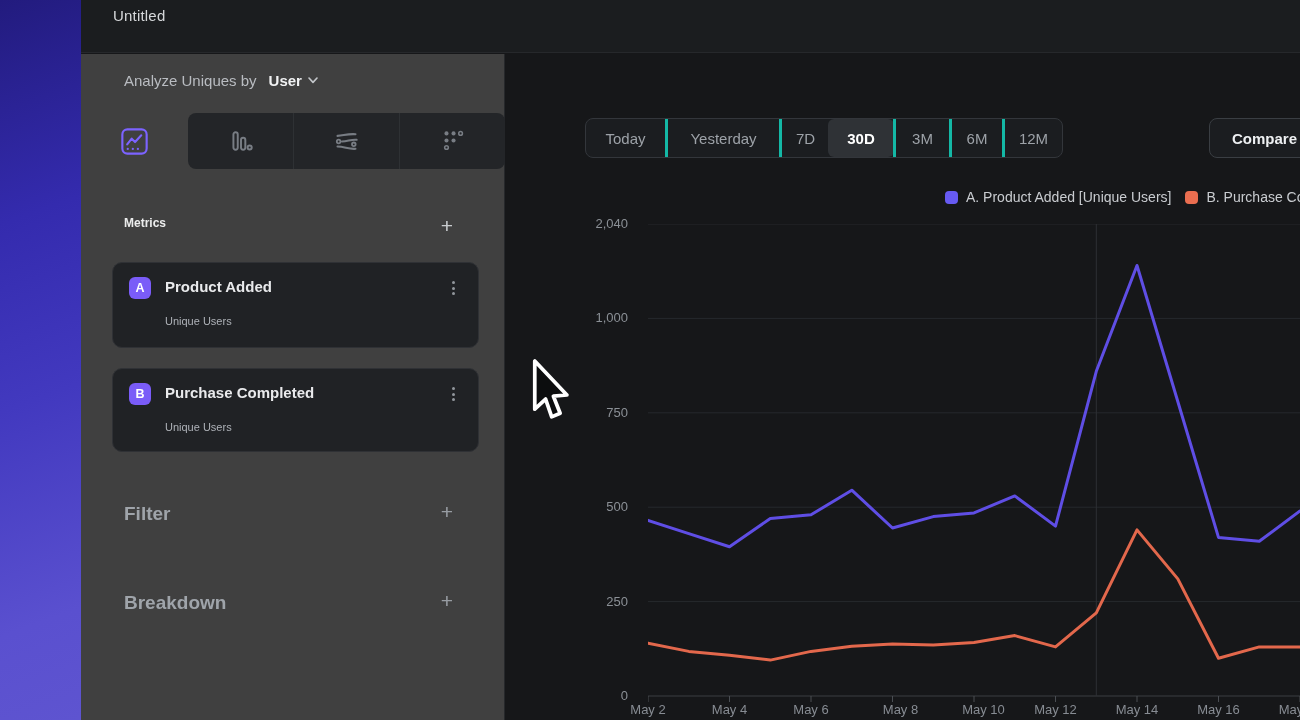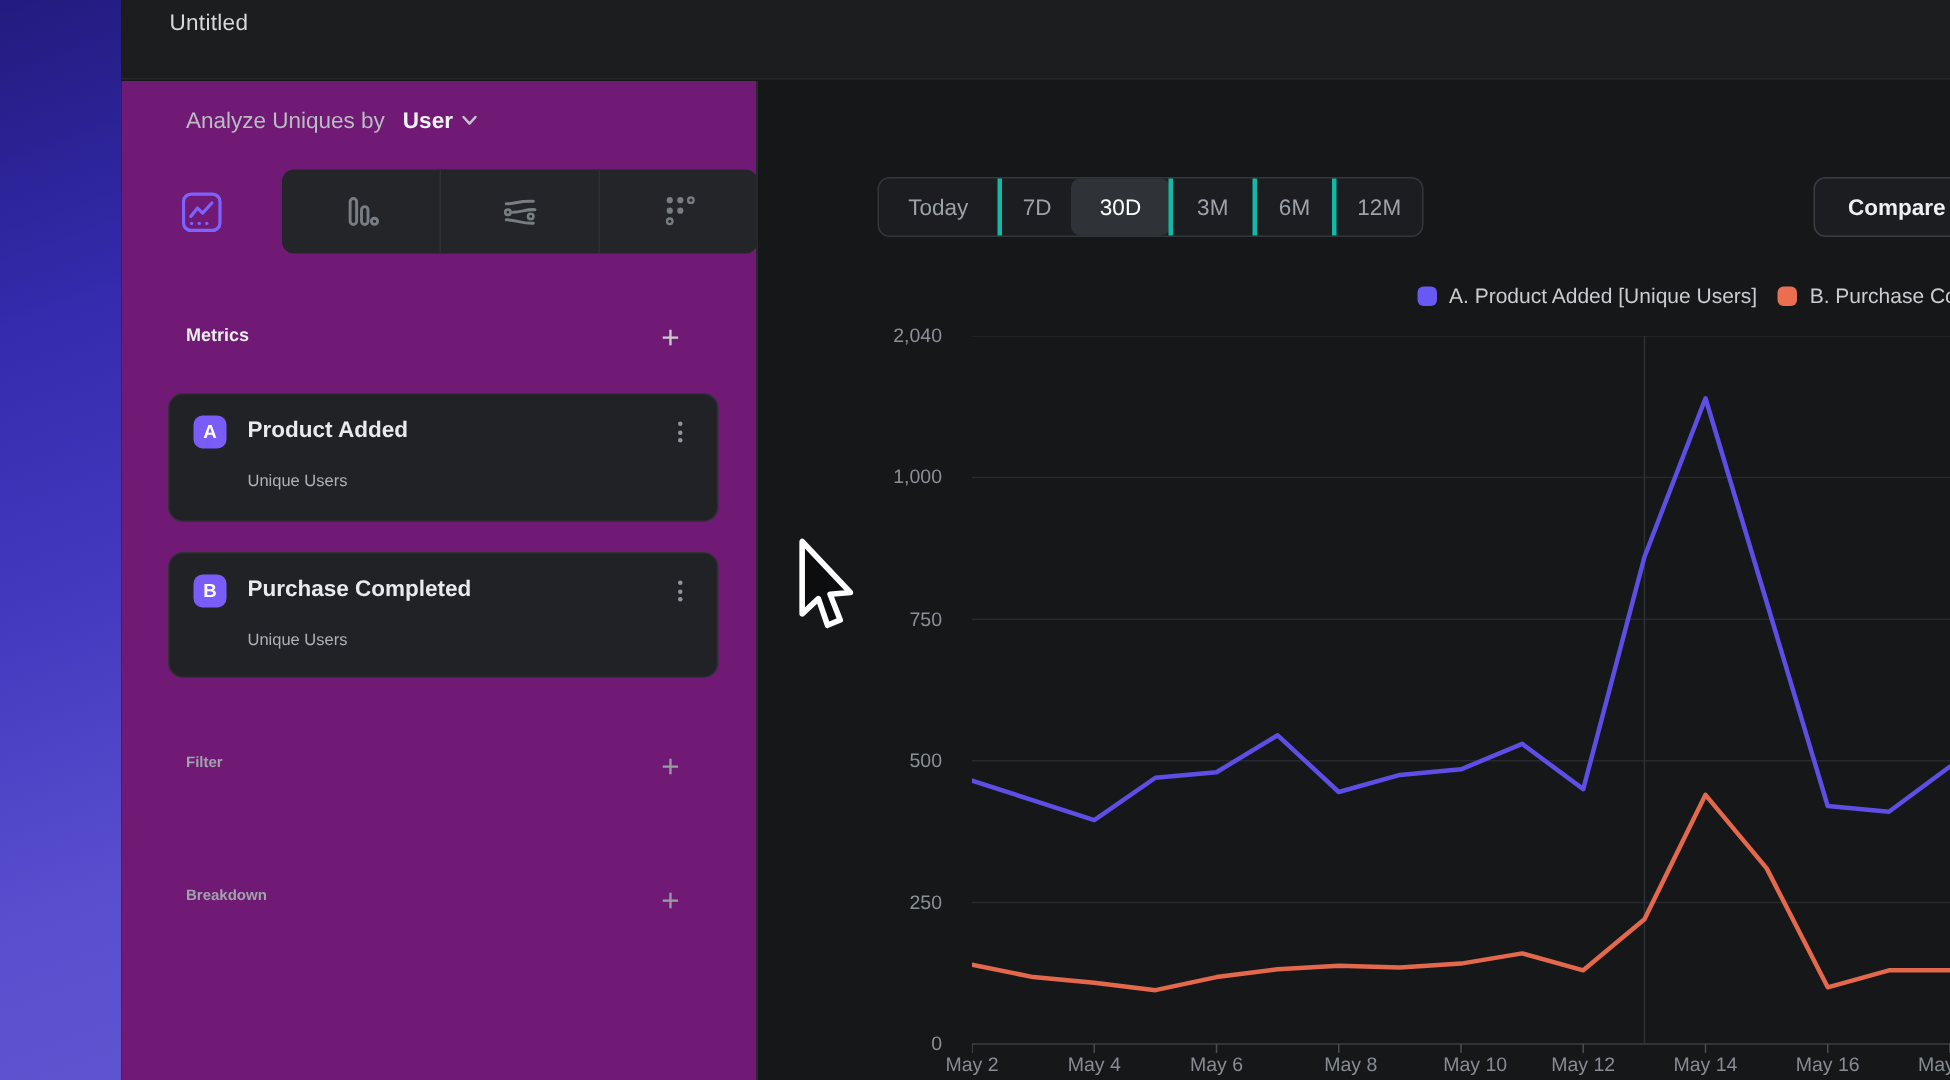--- a/index.html
+++ b/index.html
@@ -11,61 +11,61 @@
   .bg-strip { position:absolute; left:0; top:0; width:81px; height:720px;
     background:linear-gradient(160deg,#221b7e 0%,#342bae 30%,#4239bf 55%,#5a50cf 85%,#5e54d0 100%); }
 
   
   .app { position:absolute; left:81px; top:0; width:1219px; height:720px; background:#161719; }
 
   .topbar { position:absolute; left:0; top:0; width:100%; height:53px; background:#1b1d1f;
     border-bottom:1px solid #26282b; }
   .topbar .title { position:absolute; left:32px; top:7px; font-size:15px; color:#d6d8da; letter-spacing:.2px; }
 
-  .sidebar { position:absolute; left:0; top:54px; width:424px; height:666px; background:#701a75;
+  .sidebar { position:absolute; left:0; top:54px; width:424px; height:666px; background:#404040;
     border-right:1px solid #26282b; }
   .main { position:absolute; left:425px; top:54px; width:794px; height:666px; background:#161719; overflow:hidden; }
 
   
   .analyze-row { position:absolute; left:43px; top:18px; display:flex; align-items:center; gap:8px;
     font-size:15px; color:#b9bcc1; }
   .analyze-row .val { color:#f1f2f3; font-weight:700; margin-left:4px; display:flex; align-items:center; gap:6px; }
   .chev { width:10px; height:7px; display:inline-block; }
 
   .tabrow { position:absolute; left:0; top:59px; width:424px; height:56px; }
   .tab-selected { position:absolute; left:0; top:0; width:107px; height:56px;
     display:flex; align-items:center; justify-content:center; }
   .tabstrip { position:absolute; left:107px; top:0; width:317px; height:56px; background:#232528;
     border-radius:8px; display:flex; }
   .tabstrip .cell { flex:1; display:flex; align-items:center; justify-content:center; }
   .tabstrip .cell + .cell { border-left:1px solid #2e3134; }
 
   .sec-head { position:absolute; left:43px; font-size:12px; font-weight:700; color:#eceded; }
-  .sec-head.dim { color:#9fa4aa; font-size:10px; }
+  .sec-head.dim { color:#9fa4aa; font-size:19px; }
   .plus-btn { position:absolute; right:47px; width:20px; height:20px; color:#c9cccf; font-size:21px;
     font-weight:300; line-height:19px; text-align:center; cursor:pointer; }
   .plus-btn.dim { color:#989da3; }
 
   .metric-card { position:absolute; left:31px; width:367px; background:#202225;
     border:1px solid #2f3135; border-radius:10px; }
   .metric-card .badge { position:absolute; left:16px; top:14px; width:22px; height:22px; border-radius:6px;
     background:#7a5cf8; color:#fff; font-size:12.5px; font-weight:700; text-align:center; line-height:22px; }
   .metric-card .m-title { position:absolute; left:52px; top:15px; font-size:15px; font-weight:600; color:#e9eaec; }
   .metric-card .m-sub { position:absolute; left:52px; top:52px; font-size:11px; color:#aeb2b8; }
   .kebab { position:absolute; right:16px; top:14px; width:18px; height:22px; display:flex; flex-direction:column;
     align-items:center; justify-content:center; gap:2.5px; cursor:pointer; }
   .kebab i { width:3px; height:3px; border-radius:50%; background:#9197"#"; background:#91969c; }
 
   
   .rangebar { position:absolute; left:79px; top:64px; height:40px; display:flex; align-items:stretch;
     border:1px solid #33363b; border-radius:8px; background:#1b1d20; }
   .rangebar .rcell { display:flex; align-items:center; justify-content:center; font-size:15px; color:#9da2a8;
     cursor:pointer; }
   .rangebar .rcell + .rcell { border-left:3px solid #14b8a6; }
-  .rangebar .rcell.sel { background:#2f3236; color:#ffffff; font-weight:400; border-radius:6px;
+  .rangebar .rcell.sel { background:#2f3236; color:#ffffff; font-weight:700; border-radius:6px;
     border-left:none; margin:0 -1px; padding:16px 1px; }
   .rangebar .rcell.first { gap:9px; }
   .compare-btn { position:absolute; left:703px; top:64px; height:40px; width:112px; border:1px solid #3a3e43;
     border-radius:8px; background:#1b1d20; color:#eef0f2; font-size:15px; font-weight:700;
     display:flex; align-items:center; padding-left:22px; cursor:pointer; }
 
   .legend { position:absolute; left:439px; top:135px; display:flex; align-items:center; gap:14px; white-space:nowrap; }
   .legend .li { display:flex; align-items:center; gap:8px; font-size:14px; color:#c9ccd0; }
   .legend .sw { width:13px; height:13px; border-radius:4px; }
 
@@ -170,20 +170,23 @@
 
       <div class="sec-head dim" style="top:538px;">Breakdown</div>
       <div class="plus-btn dim" style="top:537px;">+</div>
     </div>
 
     <div class="main">
 
       <div class="rangebar">
         <div class="rcell" style="width:79px;">
             <span>Today</span>
+          </div>
+        <div class="rcell" style="width:114px;">
+            <span>Yesterday</span>
           </div>
         <div class="rcell" style="width:50px;">
             <span>7D</span>
           </div>
         <div class="rcell sel" style="width:66px;">
             <span>30D</span>
           </div>
         <div class="rcell" style="width:56px;">
             <span>3M</span>
           </div>

